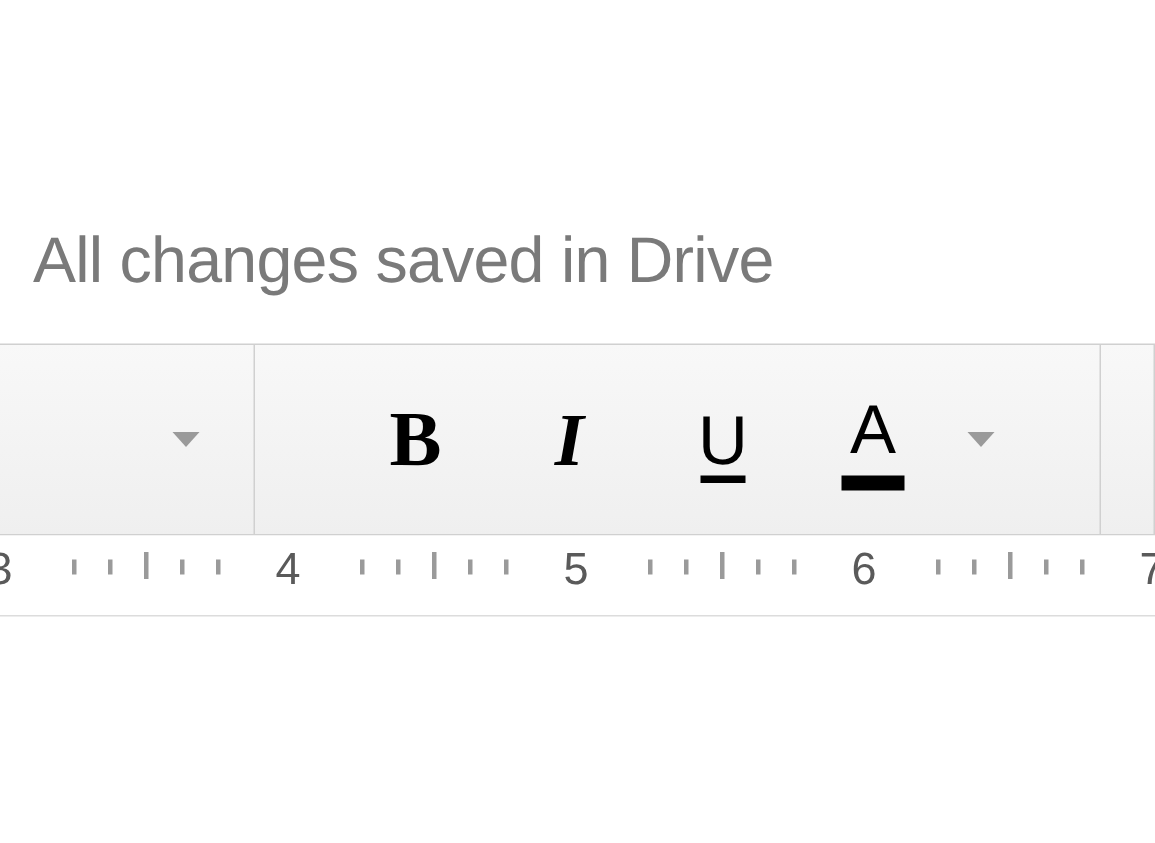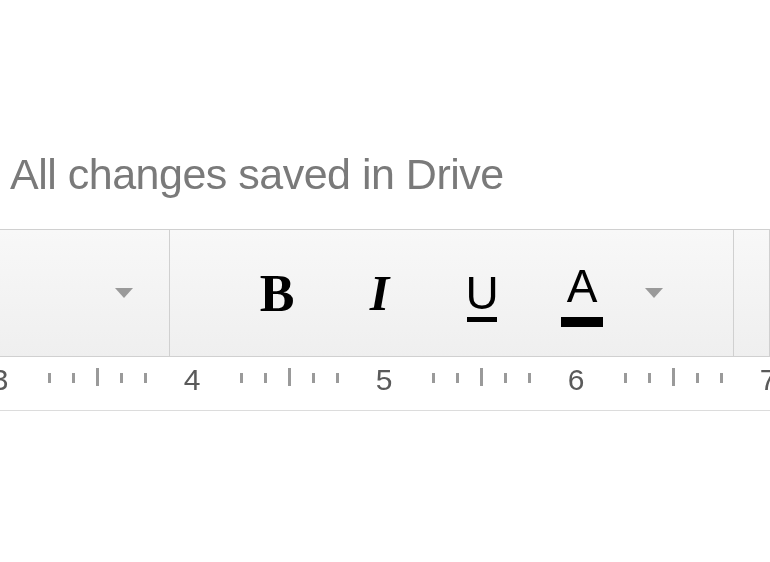--- a/index.html
+++ b/index.html
@@ -6,20 +6,21 @@
     body {
       font-family: Arial, Helvetica, sans-serif;
       background: #ffffff;
       width: 770px;
       height: 562px;
       overflow: hidden;
     }
     .status-bar {
       padding: 150px 10px 30px 10px;
       background: #fff;
+      margin-left: 12px;
     }
     .status-text {
       font-size: 43px;
       color: #7a7a7a;
       font-weight: 400;
       letter-spacing: -0.5px;
     }
     .toolbar {
       display: flex;
       align-items: stretch;

